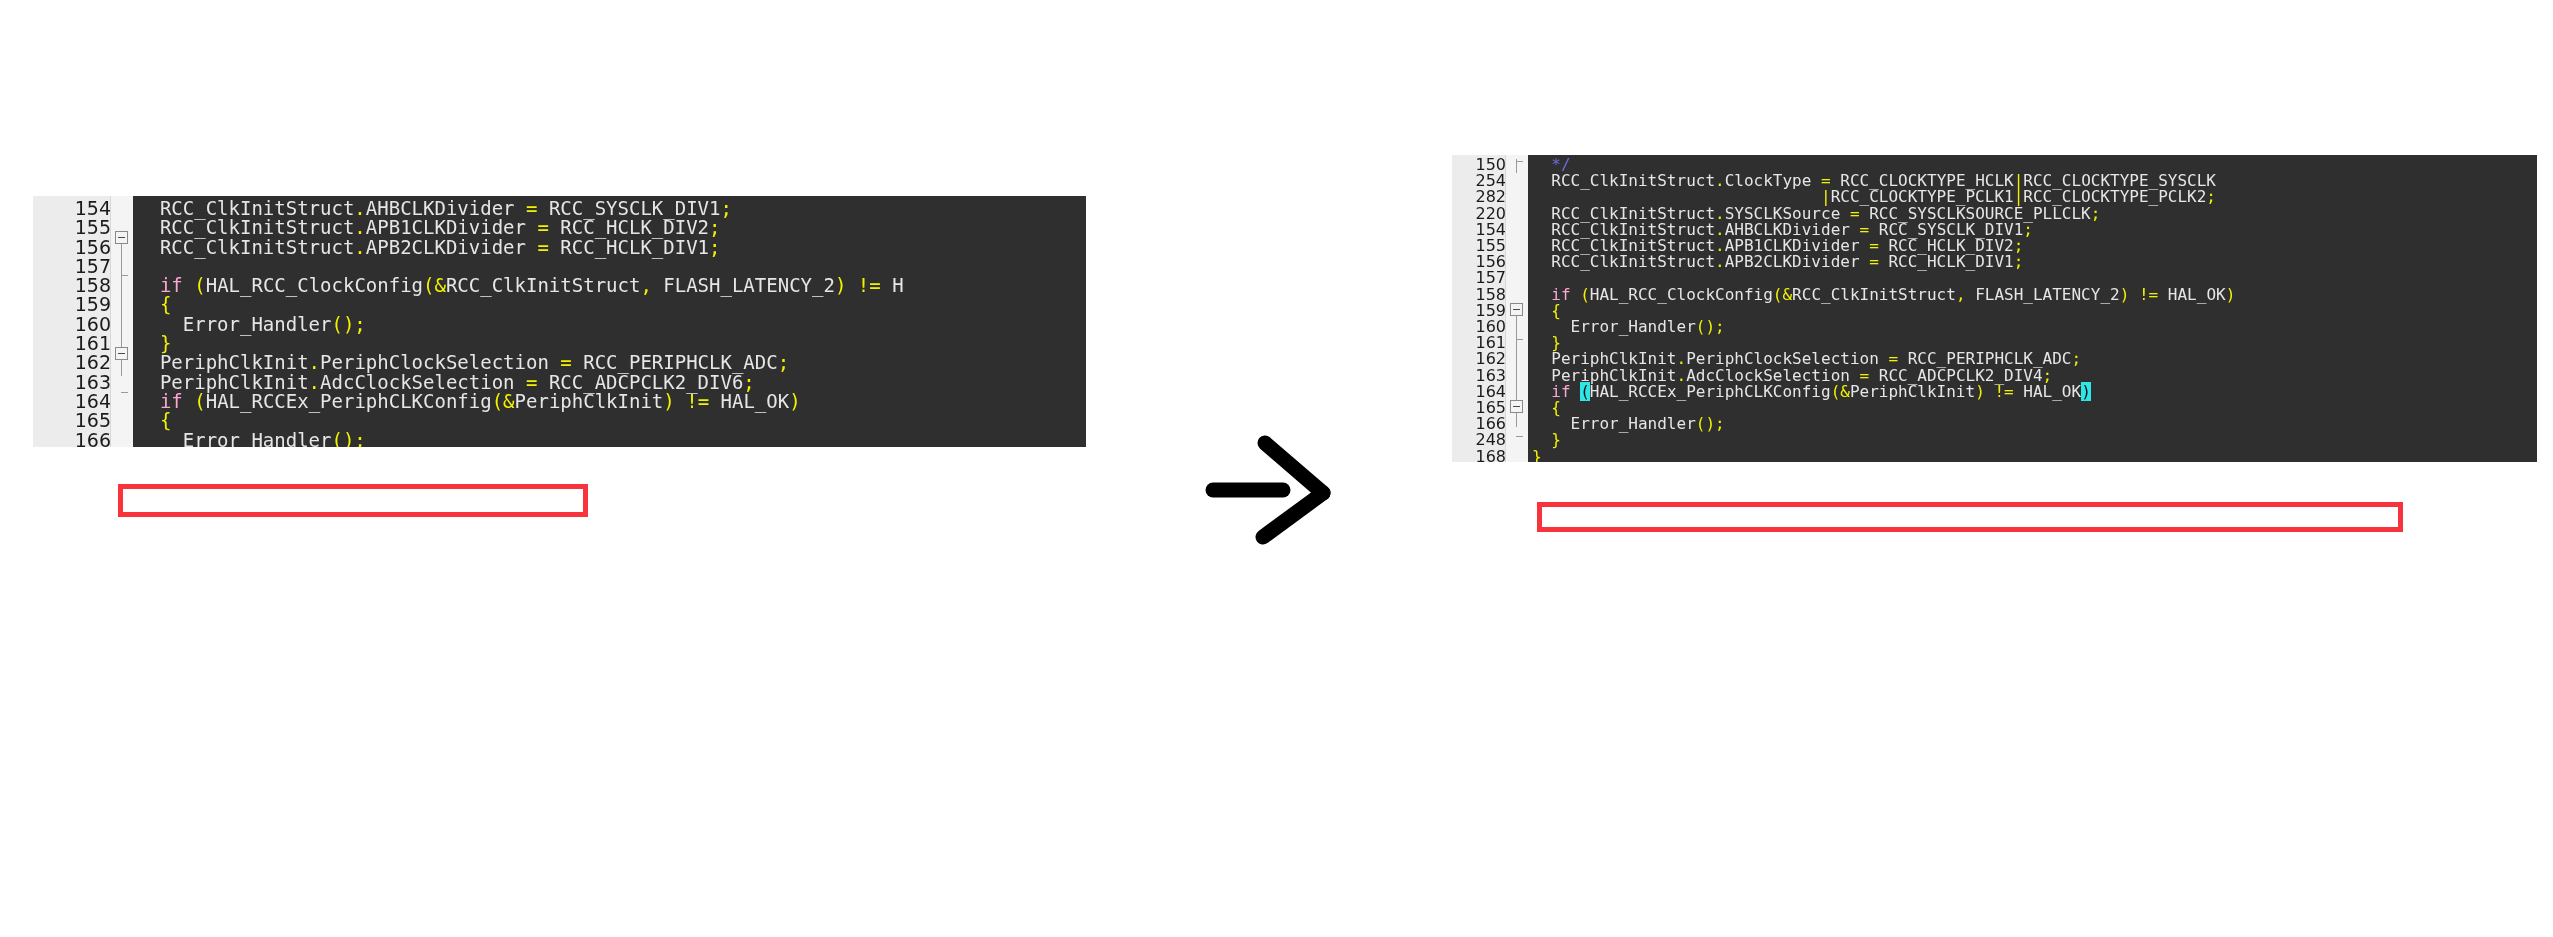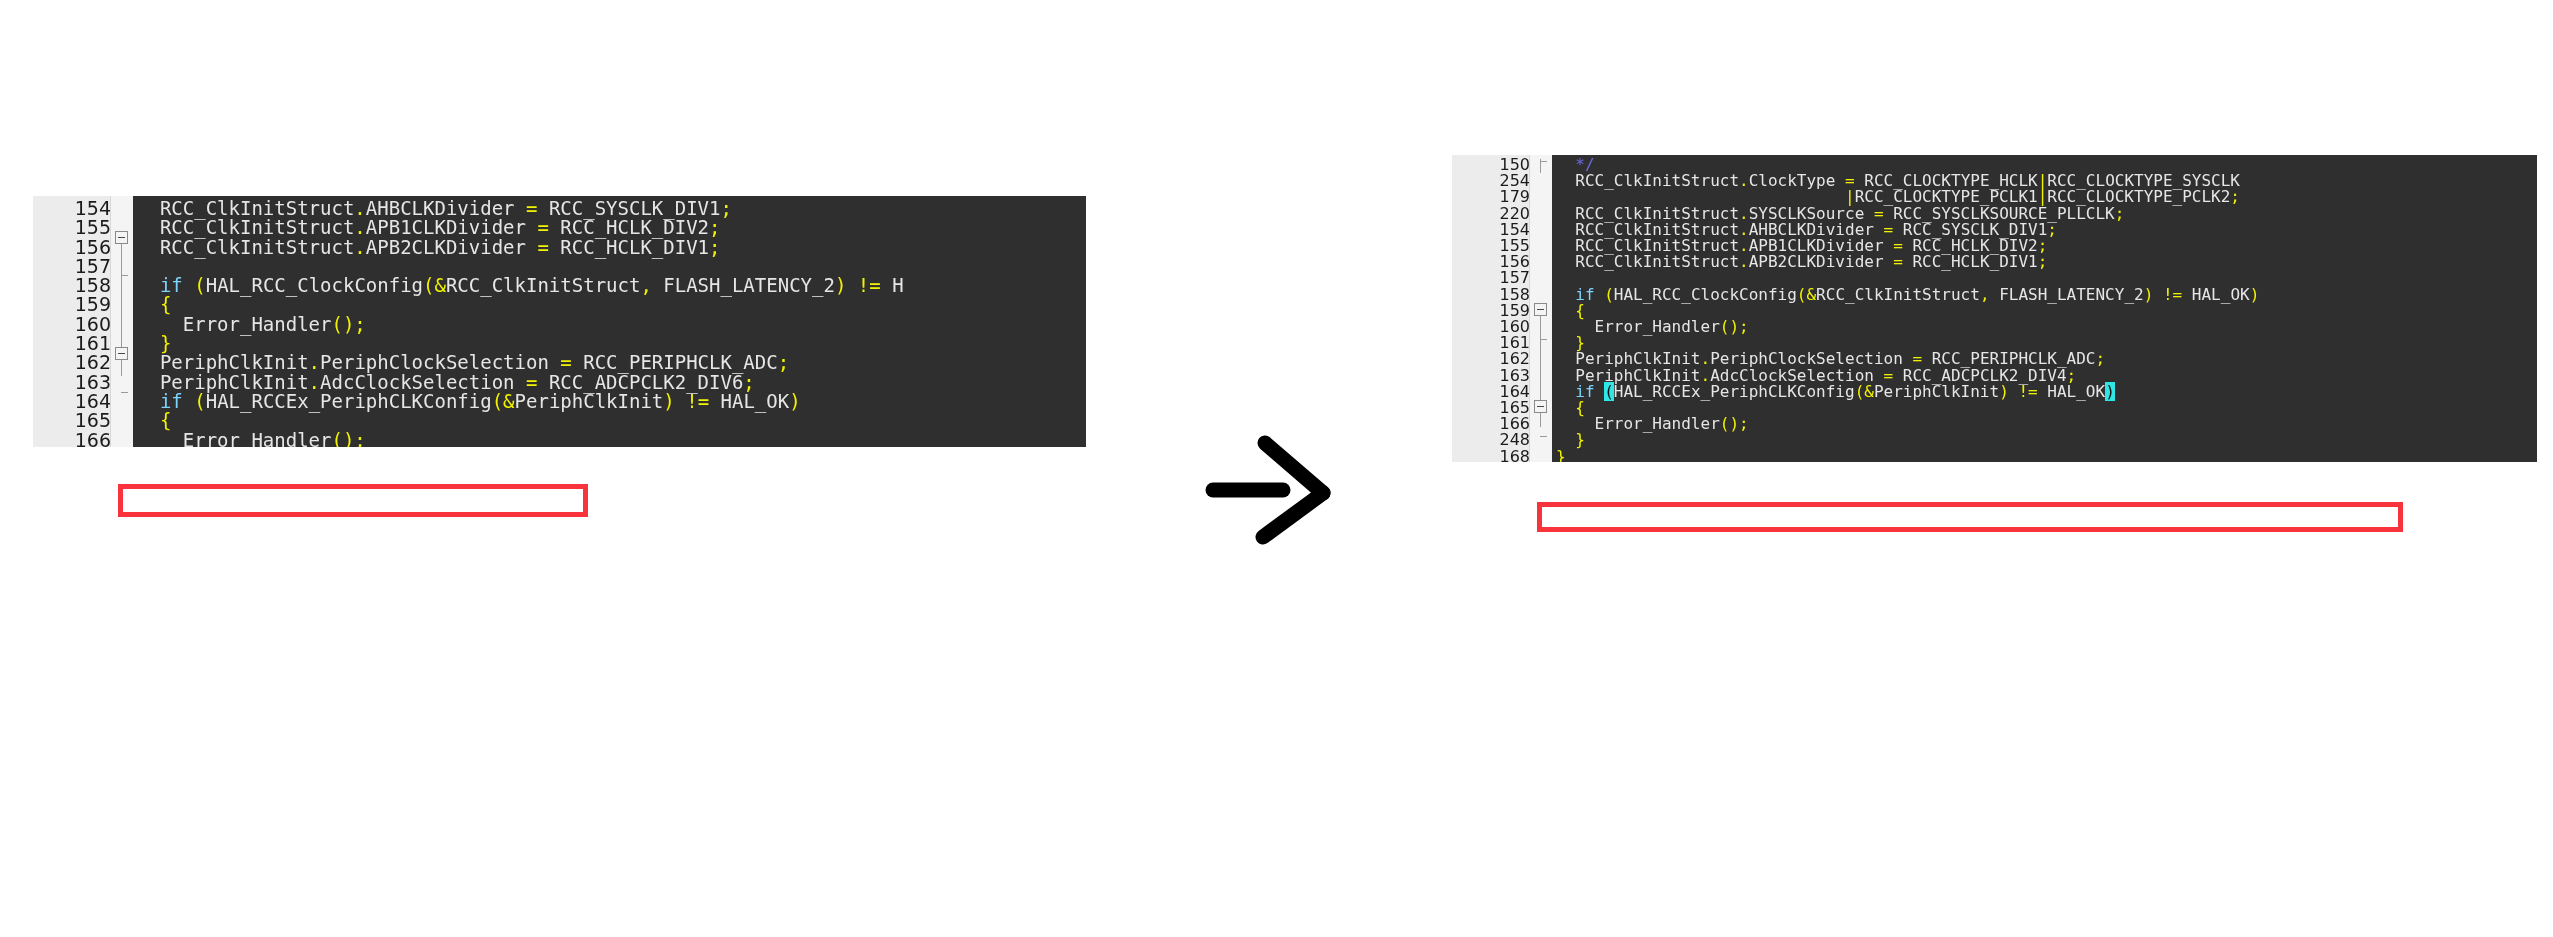--- a/index.html
+++ b/index.html
@@ -99,21 +99,21 @@
     left: 0;
     white-space: pre;
   }
   .code-lines .cl {
     display: block;
     white-space: pre;
     color: #e6e6e6;
   }
 
   
-  .t-kw   { color: #7dd3fc; }
+  .t-kw   { color: #f9a8d4; }
   .t-op   { color: #f2f200; }
   .t-cmt  { color: #6a6ae0; }
   .t-id   { color: #e6e6e6; }
   .t-brk  { background: #2ee6e6; color: #101010; }
 
   
   .anno-rect {
     position: absolute;
     box-sizing: border-box;
     border: 5px solid #f8333c;
@@ -168,25 +168,25 @@
     <g stroke="#000000" stroke-width="15" stroke-linecap="round" fill="none">
       <line x1="8" y1="55" x2="78" y2="55"></line>
       <line x1="60" y1="8" x2="118" y2="58"></line>
       <line x1="118" y1="58" x2="58" y2="102"></line>
     </g>
   </svg>
 </div>
 
 <div class="editor" id="right-editor" style="left:1452px; top:155px; width:1085px; height:307px;">
 
-  <div class="gutter" style="width:100px;">
+  <div class="gutter" style="width:76px;">
     <div class="gutter-numbers" id="right-gutter-numbers" style="font-size:16px; line-height:16.2px; padding-top:2px;">
         <span class="ln">150</span>
         <span class="ln">254</span>
-        <span class="ln">179</span>
+        <span class="ln">282</span>
         <span class="ln">220</span>
         <span class="ln">154</span>
         <span class="ln">155</span>
         <span class="ln">156</span>
         <span class="ln">157</span>
         <span class="ln">158</span>
         <span class="ln">159</span>
         <span class="ln">160</span>
         <span class="ln">161</span>
         <span class="ln">162</span>

